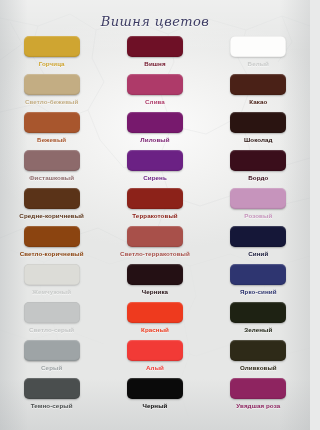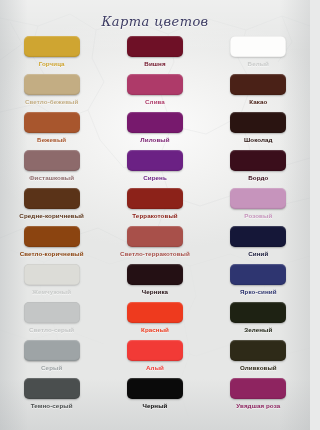--- a/index.html
+++ b/index.html
@@ -119,21 +119,21 @@
       <path d="M270 268 L262 296 L276 324"></path>
       <path d="M0 330 L30 340 L66 330 L104 344"></path>
       <path d="M160 346 L196 356 L232 344 L270 358 L310 348"></path>
       <path d="M52 318 L60 350 L48 382 L58 412"></path>
       <path d="M184 322 L190 354 L178 386 L188 416"></path>
     </g>
   </svg>
 
   <div id="edge-shade"></div>
 
-  <div id="title">Карта цветов</div>
+  <div id="title">Вишня цветов</div>
 
   <div id="grid">
       <div class="row">
         <div class="cell">
           <div class="swatch" style="background: rgb(207, 165, 49);"></div>
           <div class="label" style="color: rgb(207, 165, 49);">Горчица</div>
         </div>
         <div class="cell">
           <div class="swatch" style="background: rgb(110, 16, 38);"></div>
           <div class="label" style="color: rgb(110, 16, 38);">Вишня</div>

